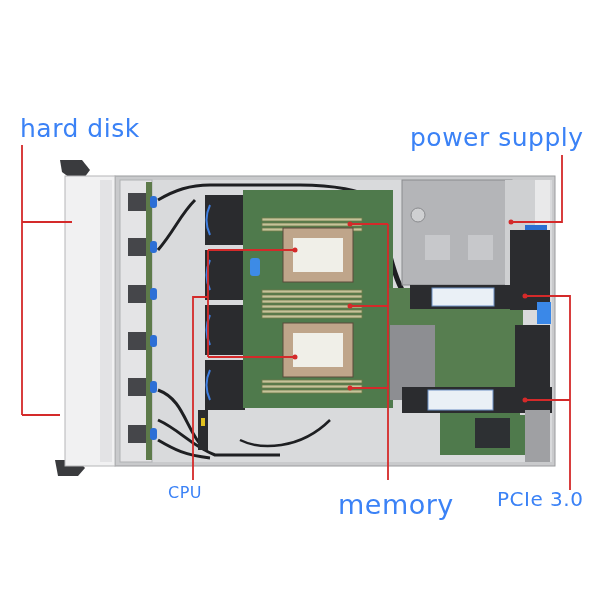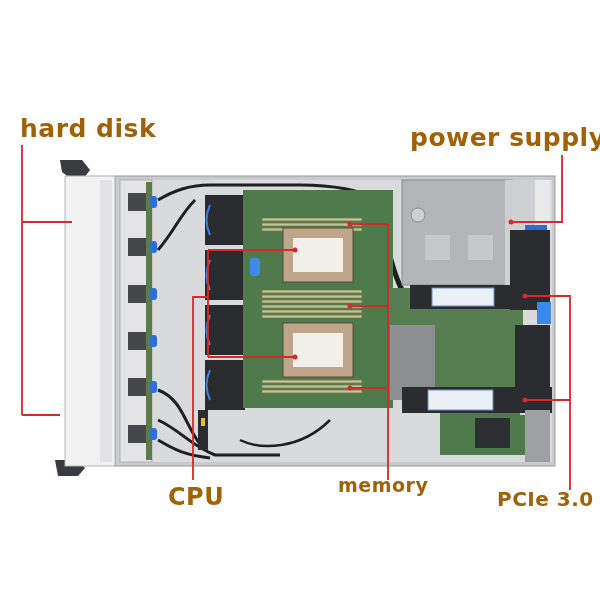--- a/index.html
+++ b/index.html
@@ -1,17 +1,17 @@
 <!DOCTYPE html>
 <html><head>
 <meta charset="utf-8">
 <style>
   html, body { margin:0; padding:0; background:#ffffff; }
   body { width:600px; height:600px; position:relative; overflow:hidden; font-family:"DejaVu Sans", sans-serif; }
-  .label { position:absolute; font-weight:bold; color:#a16207; font-size:24px; letter-spacing:0.5px; white-space:nowrap; line-height:1; }
+  .label { position:absolute; font-weight:normal; color:#3b82f6; font-size:24px; letter-spacing:0.5px; white-space:nowrap; line-height:1; }
   .server { position:absolute; left:0; top:0; width:600px; height:600px; }
   svg { display:block; }
 </style>
 </head>
 <body>
 
 <svg class="server" width="600" height="600" viewBox="0 0 600 600" xmlns="http://www.w3.org/2000/svg">
 
   <g>
     <rect x="115" y="176" width="440" height="290" fill="#c9cacc" stroke="#9a9b9e" stroke-width="1"></rect>
@@ -147,15 +147,15 @@
     <circle cx="350" cy="224" r="2.5"></circle>
     <circle cx="350" cy="306" r="2.5"></circle>
     <circle cx="350" cy="388" r="2.5"></circle>
     <circle cx="525" cy="296" r="2.5"></circle>
     <circle cx="525" cy="400" r="2.5"></circle>
   </g>
 </svg>
 
 <div class="label" style="left:20px; top:116px; font-size:25px;">hard disk</div>
 <div class="label" style="left:410px; top:125px; font-size:25px;">power supply</div>
-<div class="label" style="left:168px; top:485px; font-size:24px;">CPU</div>
-<div class="label" style="left:338px; top:476px; font-size:19px;">memory</div>
+<div class="label" style="left:168px; top:485px; font-size:16px;">CPU</div>
+<div class="label" style="left:338px; top:491px; font-size:27px;">memory</div>
 <div class="label" style="left:497px; top:489px; font-size:20px;text-align:center;">PCIe 3.0</div>
 
 </body></html>

